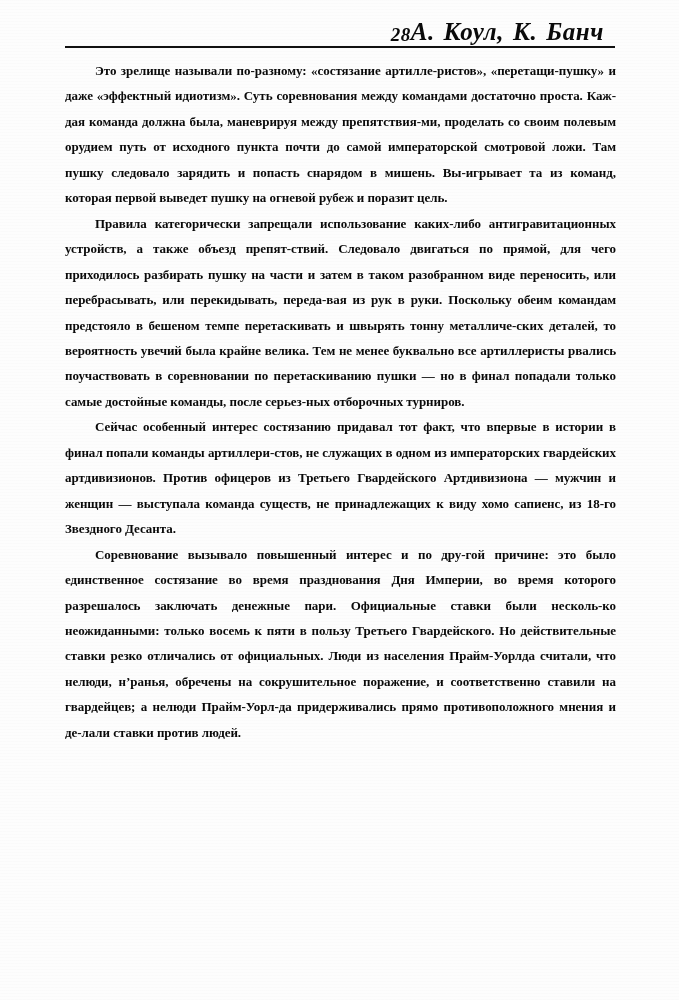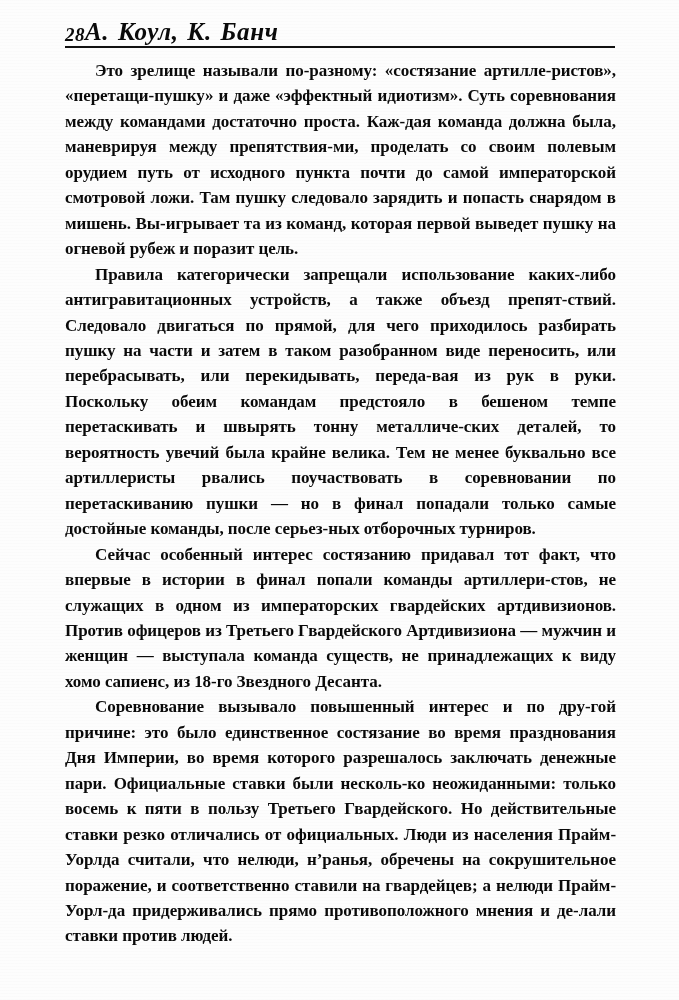--- a/index.html
+++ b/index.html
@@ -22,21 +22,21 @@
 
   
   .running-head {
     position: absolute;
     left: 65px;
     right: 75px;
     top: 16px;
     height: 28px;
     display: flex;
     align-items: flex-end;
-    justify-content: flex-start;
+    justify-content: flex-end;
   }
 
   .folio {
     font-style: italic;
     font-weight: bold;
     font-size: 19px;
     letter-spacing: 0.5px;
     line-height: 1;
   }
 
@@ -64,21 +64,21 @@
     left: 65px;
     top: 58px;
     width: 551px;
   }
 
   .textblock p {
     margin: 0;
     text-indent: 30px;
     text-align: justify;
     text-justify: inter-word;
-    font-size: 17px;
+    font-size: 13px;
     line-height: 25.45px;
     font-weight: 700;
     letter-spacing: -0.05px;
     hyphens: manual;
   }
 
   
   .grain {
     position: absolute;
     inset: 0;

